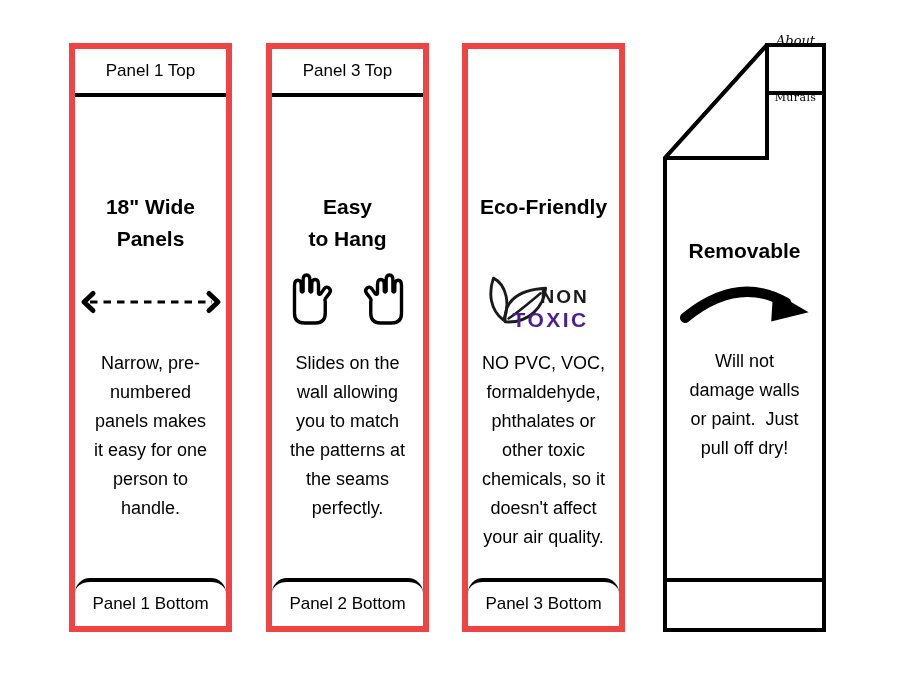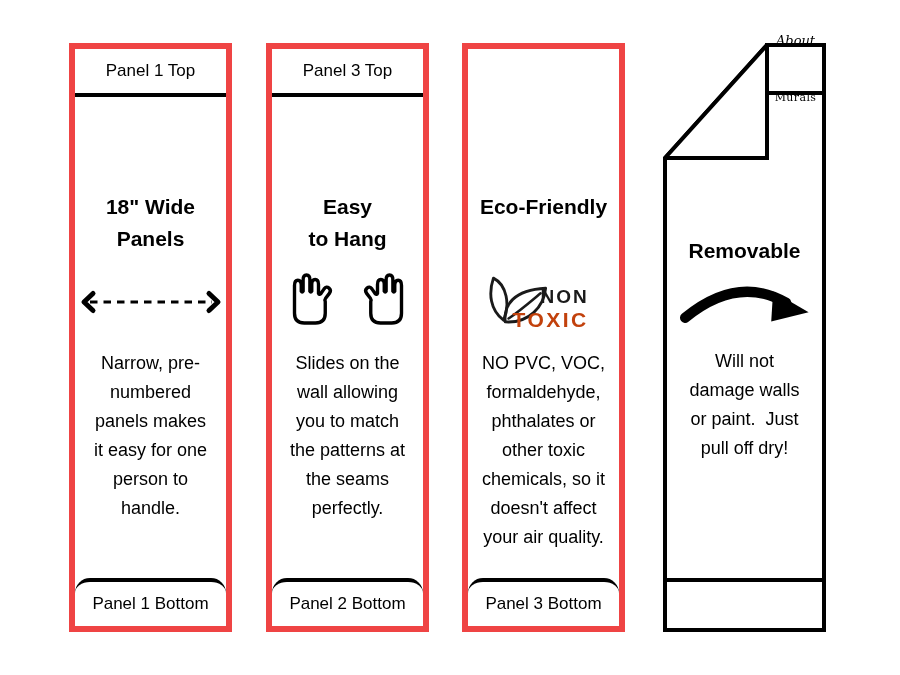--- a/index.html
+++ b/index.html
@@ -44,21 +44,21 @@
 
   
   .ntx { position:relative; width:118px; height:76px; }
   .ntx svg { position:absolute; left:0; top:0; }
   .ntx-non {
     position:absolute; left:56px; top:22px;
     font-size:19px; font-weight:600; letter-spacing:2px; color:#1a1a1a;
   }
   .ntx-toxic {
     position:absolute; left:28px; top:44px;
-    font-size:21px; font-weight:600; letter-spacing:2.5px; color:#c2410c;
+    font-size:21px; font-weight:600; letter-spacing:2.5px; color:#4c1d95;
   }
 
   
   .panel4 { position:absolute; left:663px; top:43px; width:163px; height:589px; }
   .p4-outline { position:absolute; left:0; top:0; }
   .p4-logo {
     position:absolute; left:104px; top:4px; width:57px; height:44px;
     display:flex; flex-direction:column; align-items:center; justify-content:center;
     line-height:1.1;
     text-align:center;

